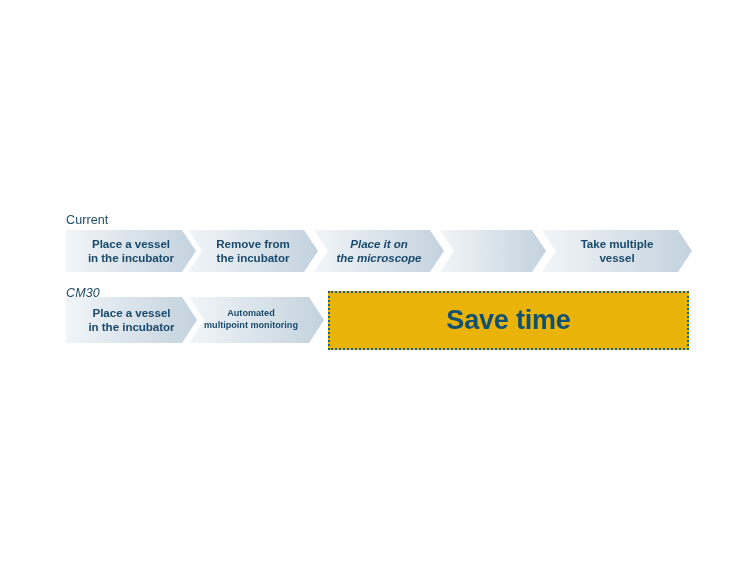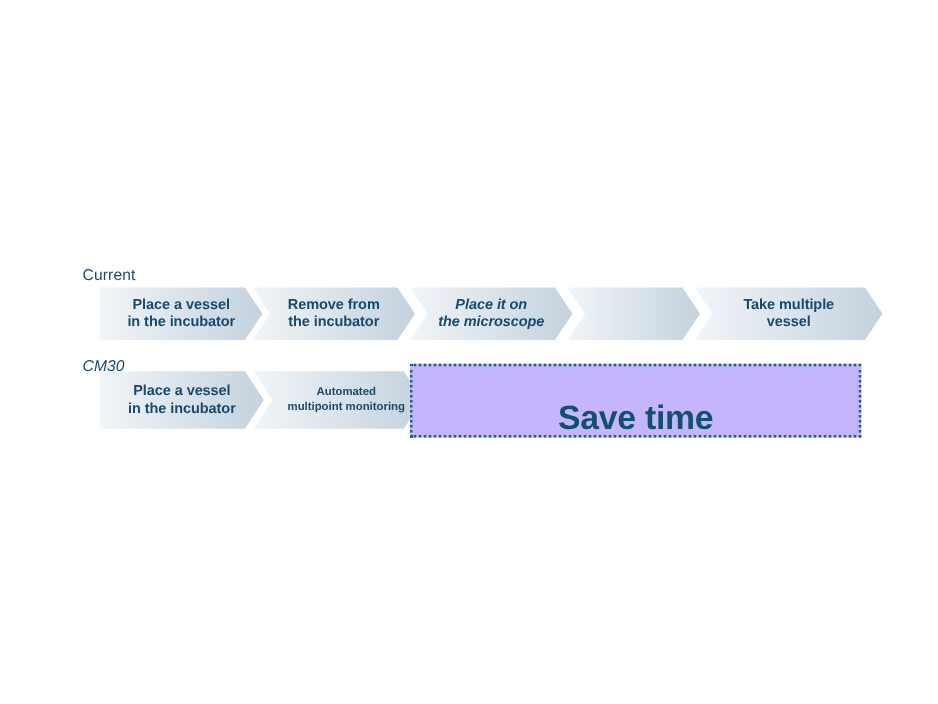--- a/index.html
+++ b/index.html
@@ -33,21 +33,20 @@
     white-space: nowrap;
     line-height: 1;
   }
   #label-current { left: 66px; top: 214px; }
   #label-cm30    { left: 66px; top: 287px; font-style: italic; }
 
   
   .process-row {
     position: absolute;
     display: block;
-    margin-left: 14px;
   }
   #row-current { left: 66px; top: 230px; width: 626px; height: 42px; }
   #row-cm30    { left: 66px; top: 297px; width: 258px; height: 46px; }
 
   .arrow-svg {
     position: absolute;
     left: 0;
     top: 0;
     overflow: visible;
   }
@@ -82,23 +81,23 @@
 
   
   #savetime-box {
     position: absolute;
     left: 328px;
     top: 291px;
     width: 361px;
     height: 59px;
     box-sizing: border-box;
     border: 2px dotted #1b5f86;
-    background: #c4b5fd;
+    background: #eab308;
     display: flex;
-    align-items: flex-end;
+    align-items: center;
     justify-content: center;
   }
   #savetime-text {
     font-size: 27px;
     font-weight: bold;
     color: #12506f;
     letter-spacing: -0.2px;
     line-height: 1;
   }
 </style>
@@ -158,21 +157,21 @@
       <g>
         <path d="M0,0 L116,0 L131,23 L116,46 L0,46 Z" fill="url(#ag2)"></path>
         <path d="M123,0 L243,0 L258,23 L243,46 L123,46 L138,23 Z" fill="url(#ag2)"></path>
       </g>
     </svg>
 
     <div class="arrow-step" style="left:0px;width:131px;">
       <span class="arrow-label">Place a vessel
 in the incubator</span>
     </div>
-    <div class="arrow-step" style="left:132px;width:130px;">
+    <div class="arrow-step" style="left:120px;width:130px;">
       <span class="arrow-label small">Automated
 multipoint monitoring</span>
     </div>
   </div>
 
   <div id="savetime-box">
     <span id="savetime-text">Save time</span>
   </div>
 
 </div>

